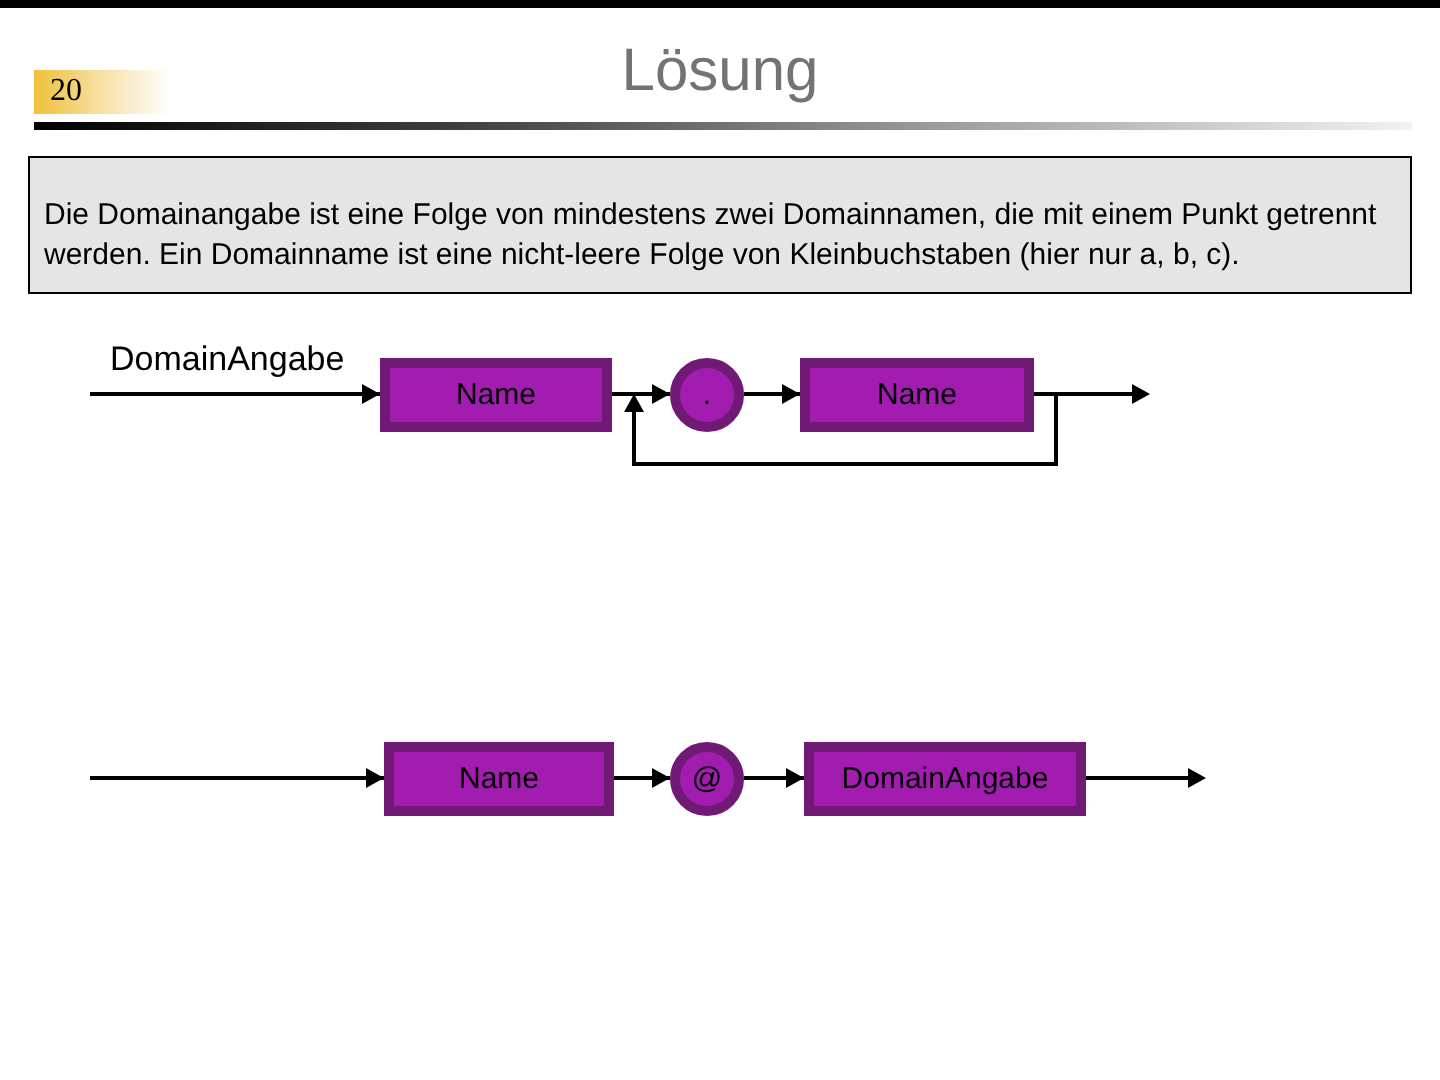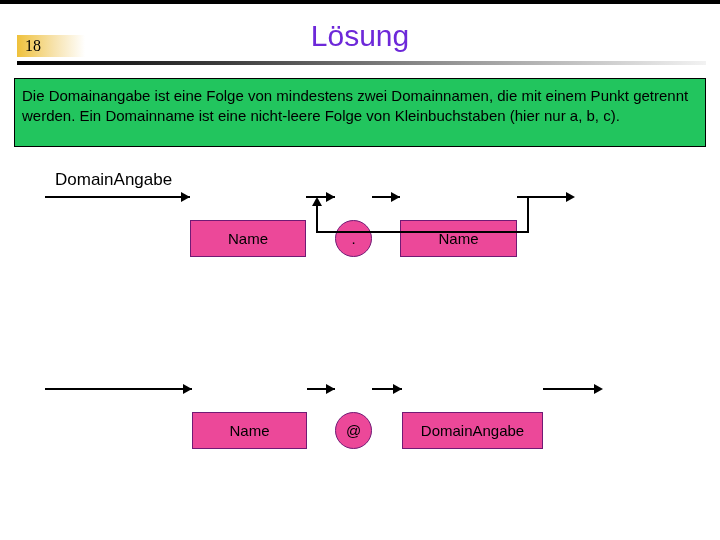--- a/index.html
+++ b/index.html
@@ -9,59 +9,58 @@
   }
   .topbar { position:absolute; left:0; top:0; width:720px; height:4px; background:#000; }
   .slidenum {
     position:absolute; left:17px; top:35px; width:68px; height:22px;
     background:linear-gradient(90deg,#efc13b 0%,#f7e3ae 55%,#ffffff 100%);
     font-family:"Liberation Serif", serif; font-size:16px; line-height:22px;
     padding-left:8px; box-sizing:border-box;
   }
   .title {
     position:absolute; left:0; top:19px; width:720px; text-align:center;
-    font-size:30px; color:#6d28d9;
+    font-size:30px; color:#737373;
   }
   .divider {
     position:absolute; left:17px; top:61px; width:689px; height:4px;
     background:linear-gradient(90deg,#000000 0%,#3d3d3d 30%,#9a9a9a 65%,#f2f2f2 100%);
   }
   .textbox {
     position:absolute; left:14px; width:692px; height:69px; box-sizing:border-box;
-    border:1px solid #000; background:#22c55e; font-size:15px; line-height:20px;
-    padding:7px 8px 3px 7px;
+    border:1px solid #000; background:#e5e5e5; font-size:15px; line-height:20px;
+    padding:19px 8px 3px 7px;
   }
   .box1 { top:78px; }
   .box2 { top:270px; }
   .diag-label { position:absolute; font-size:17px; white-space:nowrap; }
   .hline { position:absolute; height:2px; background:#000; }
   .vline { position:absolute; width:2px; background:#000; }
   .node {
-    position:absolute; height:37px; box-sizing:border-box; border:1px solid #701a75;
-    background:#ec4899; display:flex; align-items:center; justify-content:center;
+    position:absolute; height:37px; box-sizing:border-box; border:5px solid #701a75;
+    background:#a21caf; display:flex; align-items:center; justify-content:center;
     font-size:15px;
-    margin-top:41px;
   }
   .circle { border-radius:50%; }
   .arr-r {
     position:absolute; width:0; height:0;
     border-left:9px solid #000; border-top:5px solid transparent; border-bottom:5px solid transparent;
   }
   .arr-u {
     position:absolute; width:0; height:0;
     border-bottom:9px solid #000; border-left:5px solid transparent; border-right:5px solid transparent;
   }
 </style>
 </head>
 <body>
 
 <div class="slide">
 
   <div class="topbar"></div>
-  <div class="slidenum">18</div>
+  <div class="slidenum">20</div>
   <div class="title">Lösung</div>
   <div class="divider"></div>
 
   <div class="textbox box1">Die Domainangabe ist eine Folge von mindestens zwei Domainnamen, die mit einem Punkt getrennt werden. Ein Domainname ist eine nicht-leere Folge von Kleinbuchstaben (hier nur a, b, c).</div>
 
   <div class="diag-label" style="left:55px; top:170px;">DomainAngabe</div>
 
   <div class="hline" style="left:45px; top:196px; width:145px;"></div>
   <div class="arr-r" style="left:181px; top:192px;"></div>
 

